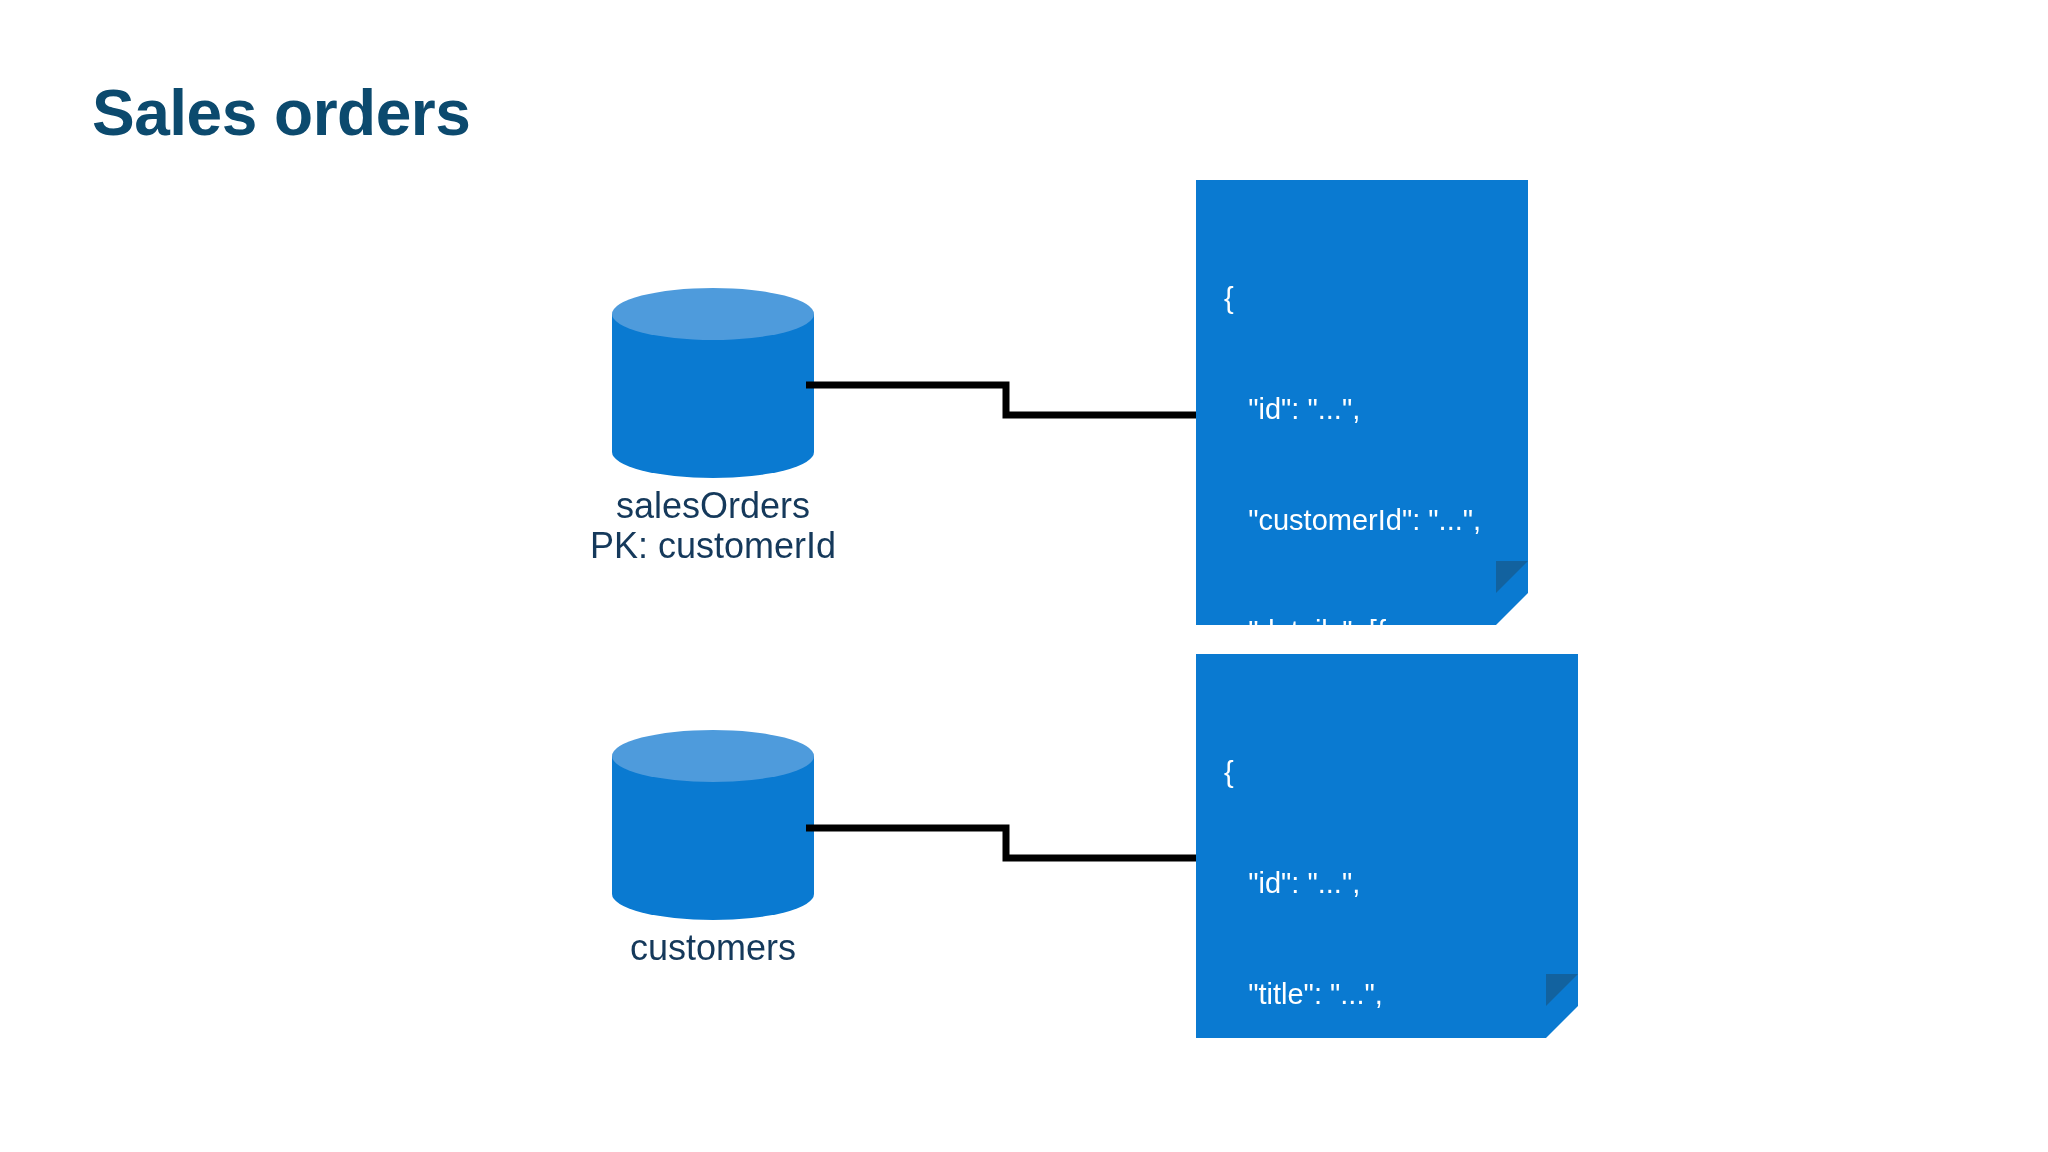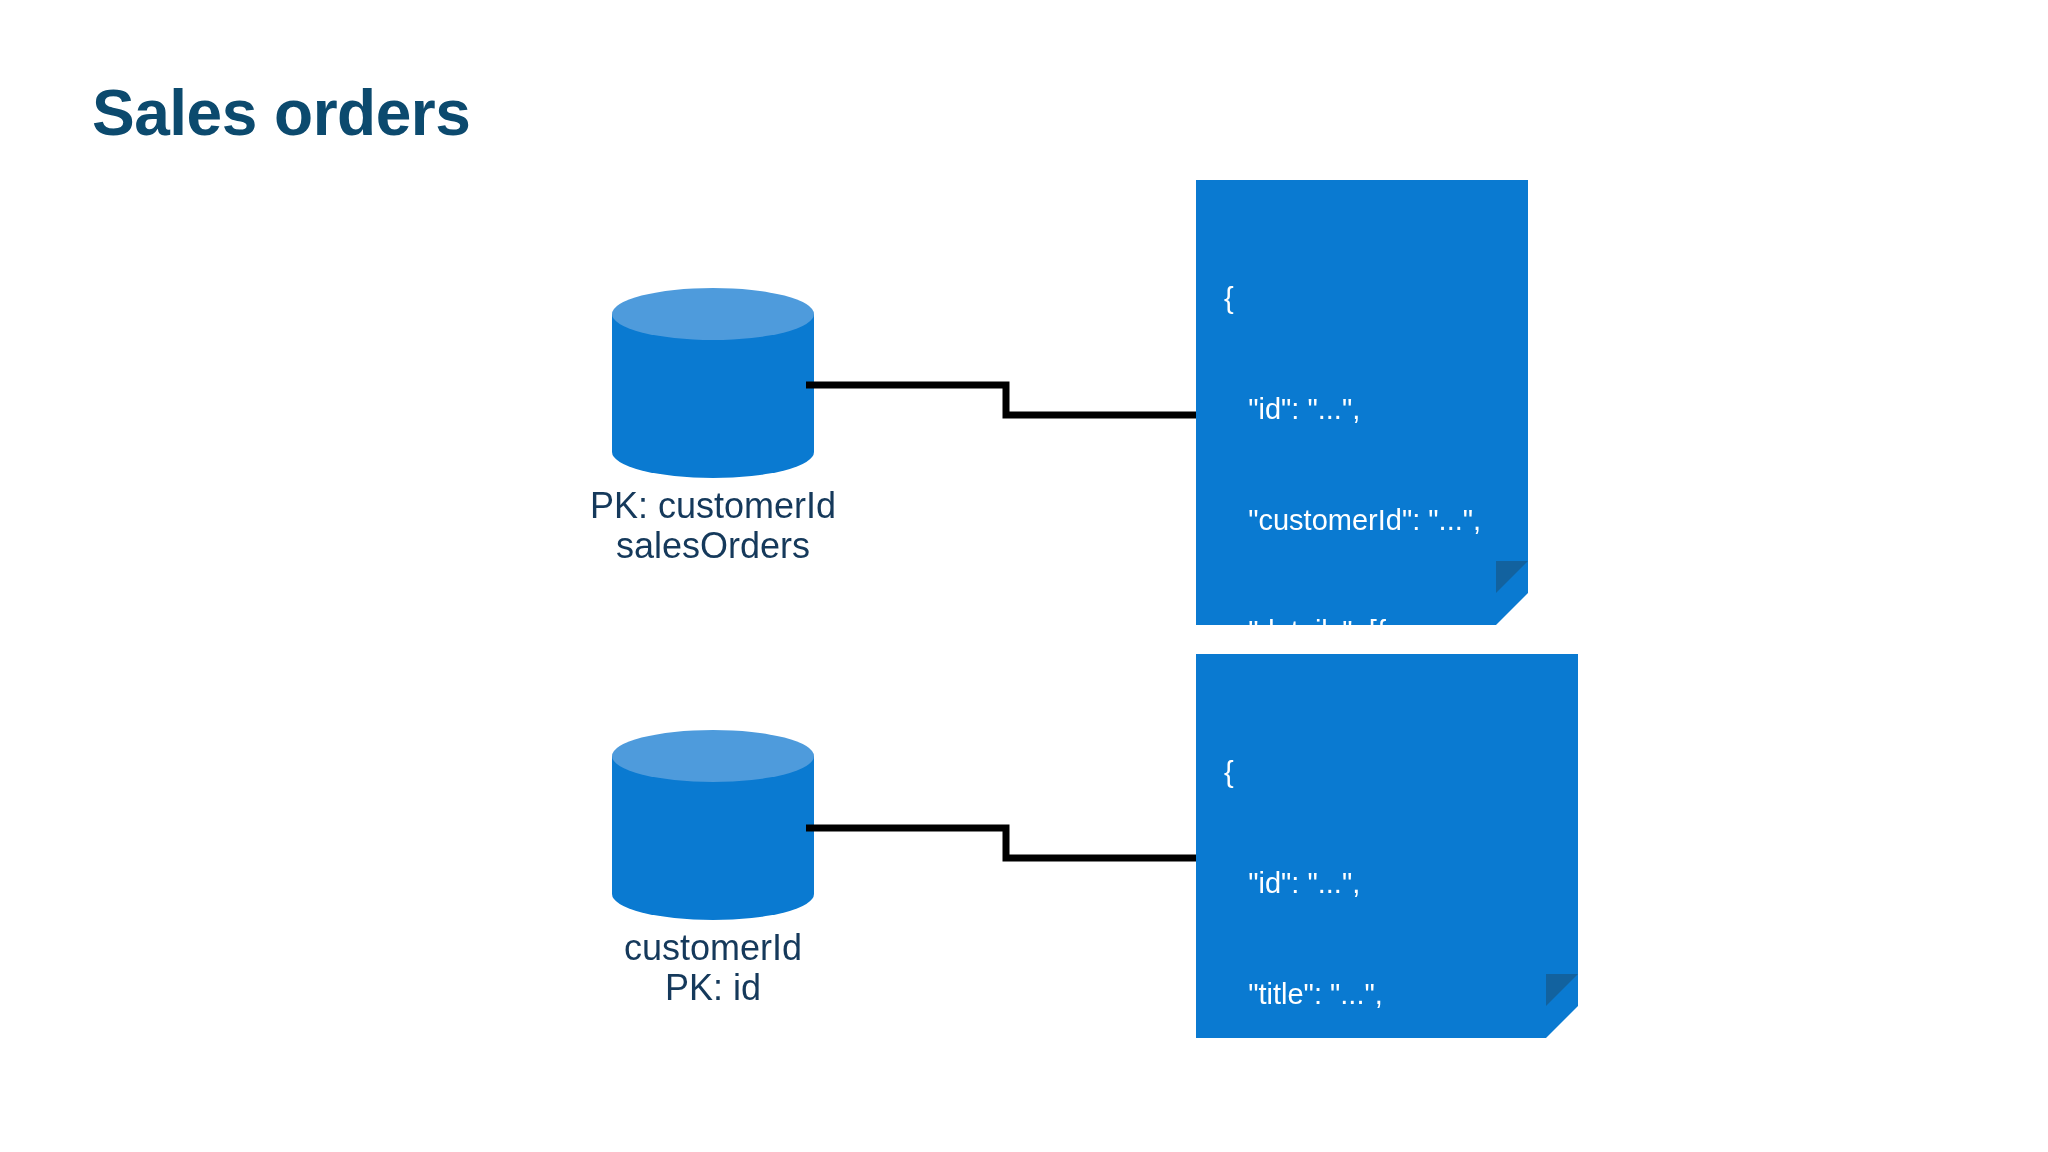--- a/index.html
+++ b/index.html
@@ -130,22 +130,22 @@
 
 <div id="slide-title">Sales orders</div>
 
 <div class="db-node" style="left:612px; top:288px;">
   <div class="cylinder">
     <div class="cyl-bottom"></div>
     <div class="cyl-body"></div>
     <div class="cyl-top"></div>
   </div>
   <div class="db-label">
+    <span class="db-label-line">salesOrders</span>
     <span class="db-label-line">PK: customerId</span>
-    <span class="db-label-line">salesOrders</span>
   </div>
 </div>
 
 <svg class="connector" style="left:806px; top:365px;" width="410" height="70" viewBox="0 0 410 70">
   <path d="M 0 20 L 200 20 L 200 50 L 400 50" fill="none" stroke="#000000" stroke-width="7"></path>
 </svg>
 
 <div class="json-card" style="left:1196px; top:180px; width:332px; height:445px;">
   <div class="json-text">
     <span class="json-line">{</span>
@@ -165,22 +165,21 @@
   </div>
 </div>
 
 <div class="db-node" style="left:612px; top:730px;">
   <div class="cylinder">
     <div class="cyl-bottom"></div>
     <div class="cyl-body"></div>
     <div class="cyl-top"></div>
   </div>
   <div class="db-label">
-    <span class="db-label-line">customerId</span>
-    <span class="db-label-line">PK: id</span>
+    <span class="db-label-line">customers</span>
   </div>
 </div>
 
 <svg class="connector" style="left:806px; top:808px;" width="410" height="70" viewBox="0 0 410 70">
   <path d="M 0 20 L 200 20 L 200 50 L 400 50" fill="none" stroke="#000000" stroke-width="7"></path>
 </svg>
 
 <div class="json-card" style="left:1196px; top:654px; width:382px; height:384px;">
   <div class="json-text">
     <span class="json-line">{</span>

